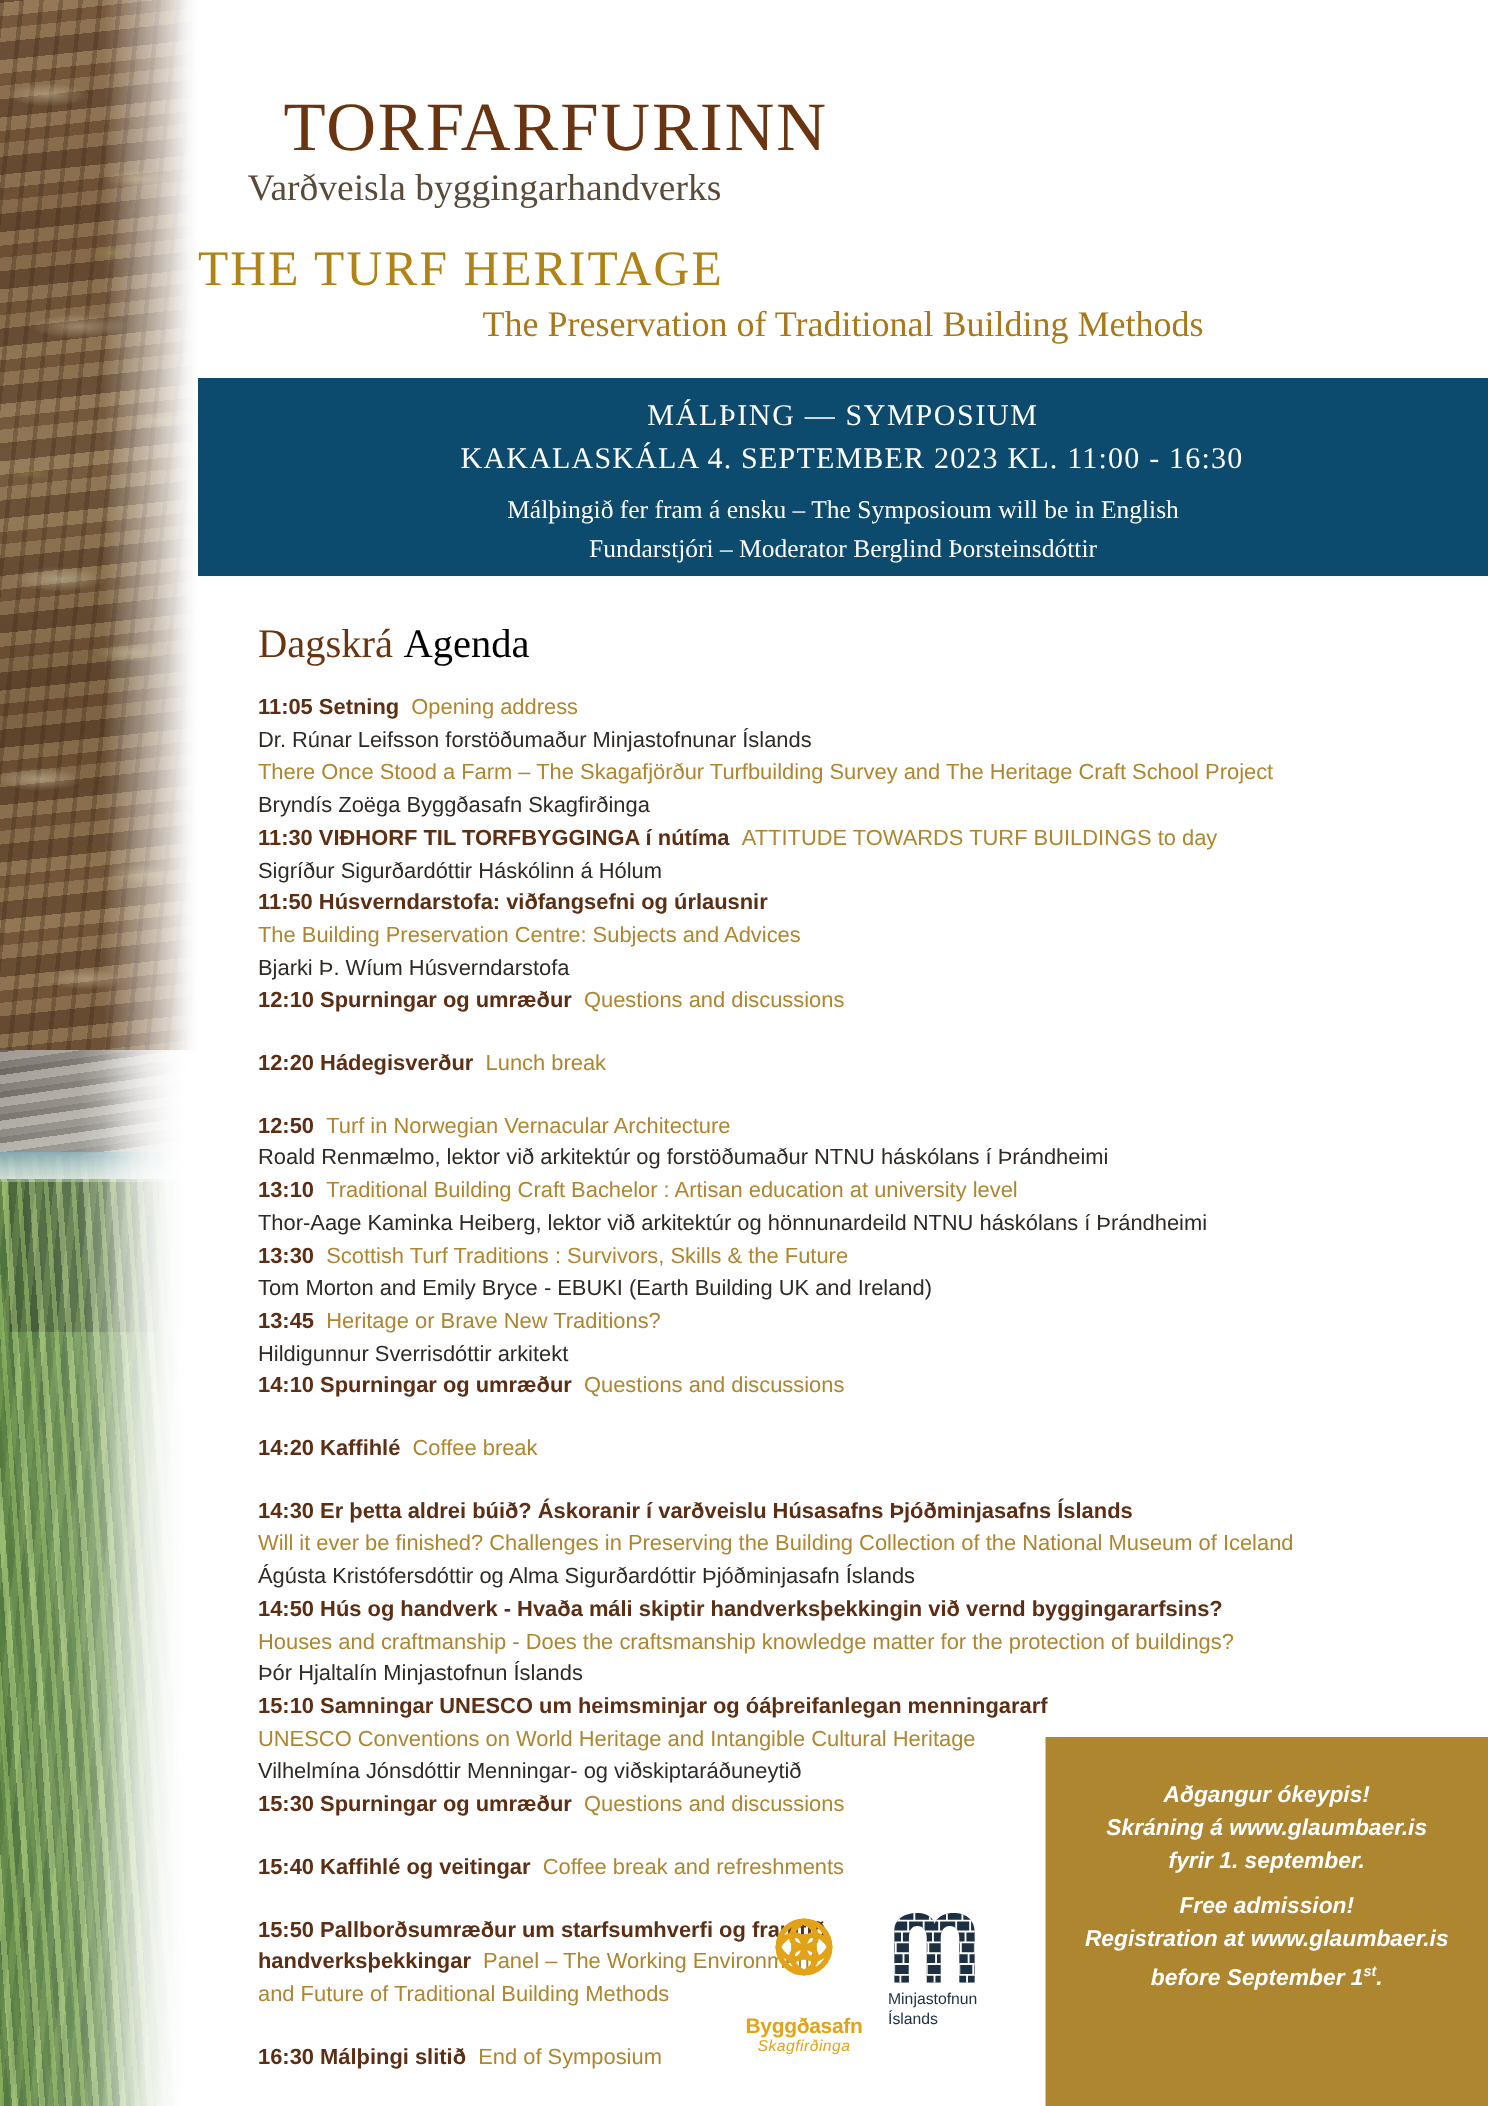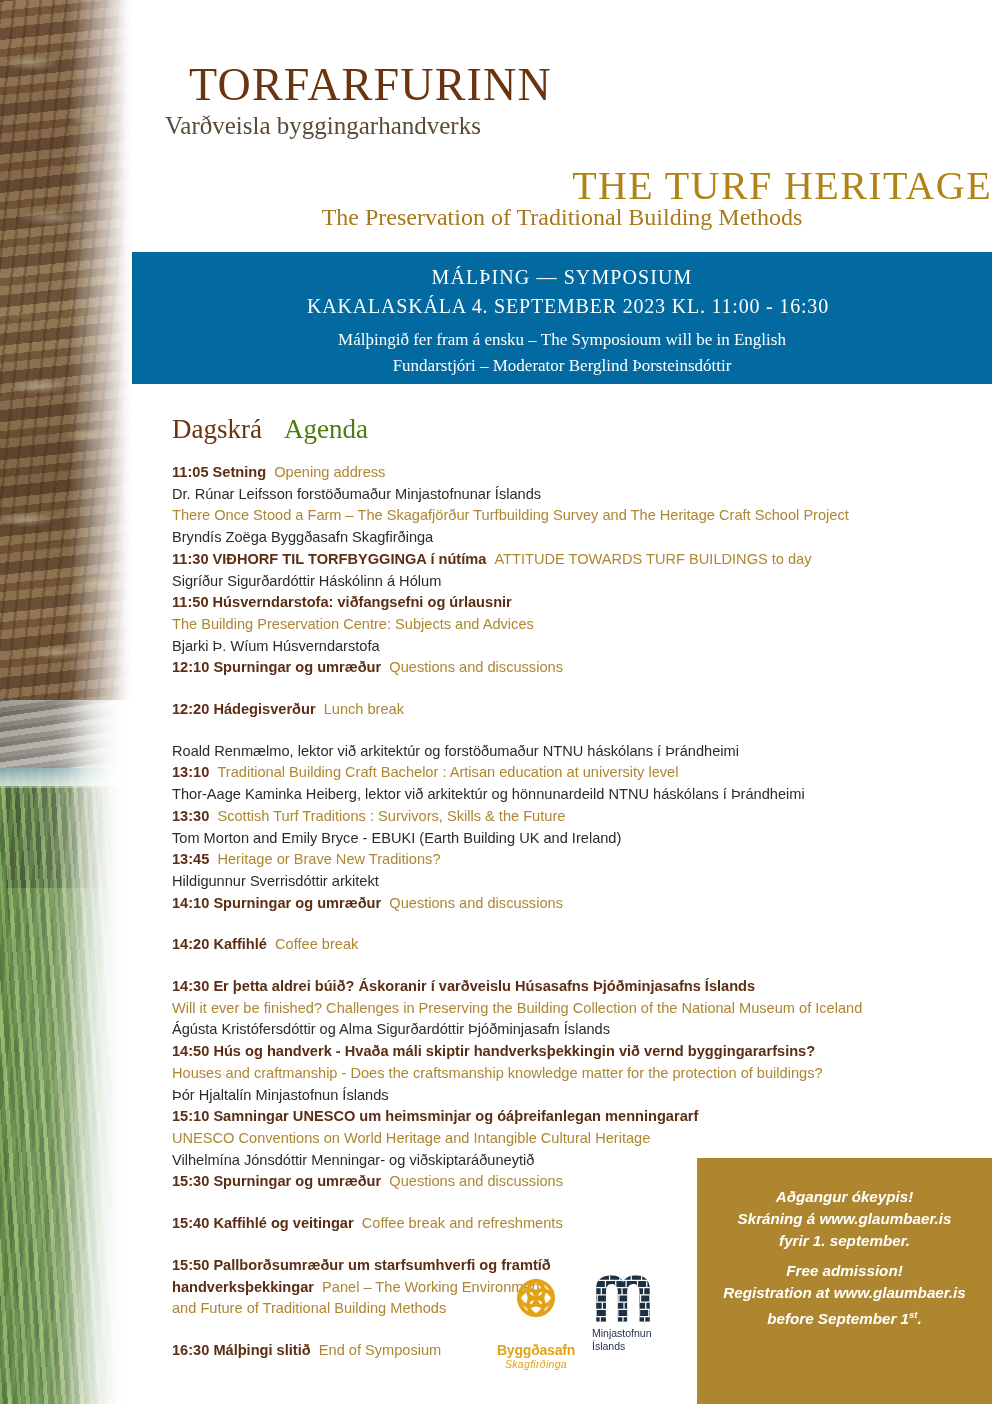--- a/index.html
+++ b/index.html
@@ -173,61 +173,61 @@
   .subtitle-is {
     position: absolute; left: 33px; top: 112px;
     font-family: "Liberation Serif", serif;
     font-size: 25px;
     color: #5a4a3a;
     white-space: nowrap;
   }
   .title-en {
     position: absolute; left: 0; top: 162px;
     width: 860px;
-    text-align: right;
-    font-family: "Liberation Serif", serif;
-    font-size: 40px;
+    text-align: left;
+    font-family: "Liberation Serif", serif;
+    font-size: 33px;
     letter-spacing: 1.4px;
     color: #b08314;
     white-space: nowrap;
   }
   .subtitle-en {
     position: absolute; left: 0; top: 204px;
     width: 860px;
     text-align: center;
     font-family: "Liberation Serif", serif;
     font-size: 24px;
     color: #a8781a;
     white-space: nowrap;
   }
 
   
   .banner {
     position: absolute;
     left: 132px; top: 252px;
     width: 860px; height: 132px;
-    background: #0369a1;
+    background: #0c4a6e;
     color: #ffffff;
     text-align: center;
     font-family: "Liberation Serif", serif;
   }
   .banner-l1 { position: absolute; left: 0; top: 14px; width: 100%; font-size: 20px; letter-spacing: 1.1px; }
   .banner-l2 { position: absolute; left: 6px; top: 43px; width: 100%; font-size: 20px; letter-spacing: 0.8px; }
   .banner-l3 { position: absolute; left: 0; top: 78px; width: 100%; font-size: 17px; }
   .banner-l4 { position: absolute; left: 0; top: 104px; width: 100%; font-size: 17px; }
 
   
   .agenda-heading {
     position: absolute;
     left: 172px; top: 414px;
     font-family: "Liberation Serif", serif;
     font-size: 27px;
   }
   .agenda-heading .is { color: #6b3410; }
-  .agenda-heading .en { color: #4d7c0f; margin-left: 22px; }
+  .agenda-heading .en { color: #000000; margin-left: 7px; }
 
   .agenda {
     position: absolute;
     left: 172px; top: 462px;
     width: 810px;
   }
   .ag-line {
     font-size: 14.6px;
     line-height: 21.7px;
     white-space: nowrap;
@@ -309,20 +309,21 @@
     <div class="ag-line"><span class="spk">Bryndís Zoëga Byggðasafn Skagfirðinga</span></div>
     <div class="ag-line"><span class="is-b">11:30 VIÐHORF TIL TORFBYGGINGA í nútíma</span><span class="en-g">&nbsp;&nbsp;ATTITUDE TOWARDS TURF BUILDINGS to day</span></div>
     <div class="ag-line"><span class="spk">Sigríður Sigurðardóttir Háskólinn á Hólum</span></div>
     <div class="ag-line"><span class="is-b">11:50 Húsverndarstofa: viðfangsefni og úrlausnir</span></div>
     <div class="ag-line"><span class="en-g">The Building Preservation Centre:  Subjects and Advices</span></div>
     <div class="ag-line"><span class="spk">Bjarki Þ. Wíum Húsverndarstofa</span></div>
     <div class="ag-line"><span class="is-b">12:10 Spurningar og umræður</span><span class="en-g">&nbsp;&nbsp;Questions and discussions</span></div>
     <div class="ag-gap"></div>
     <div class="ag-line"><span class="is-b">12:20 Hádegisverður</span><span class="en-g">&nbsp;&nbsp;Lunch break</span></div>
     <div class="ag-gap"></div>
+    <div class="ag-line"><span class="is-b">12:50</span><span class="en-g">&nbsp;&nbsp;Turf in Norwegian Vernacular Architecture</span></div>
     <div class="ag-line"><span class="spk">Roald Renmælmo, lektor við arkitektúr og forstöðumaður NTNU háskólans í Þrándheimi</span></div>
     <div class="ag-line"><span class="is-b">13:10</span><span class="en-g">&nbsp;&nbsp;Traditional Building Craft Bachelor : Artisan education at university level</span></div>
     <div class="ag-line"><span class="spk">Thor-Aage Kaminka Heiberg, lektor við arkitektúr og hönnunardeild NTNU háskólans í Þrándheimi</span></div>
     <div class="ag-line"><span class="is-b">13:30</span><span class="en-g">&nbsp;&nbsp;Scottish Turf Traditions : Survivors, Skills &amp; the Future</span></div>
     <div class="ag-line"><span class="spk">Tom Morton and Emily Bryce - EBUKI (Earth Building UK and Ireland)</span></div>
     <div class="ag-line"><span class="is-b">13:45</span><span class="en-g">&nbsp;&nbsp;Heritage or Brave New Traditions?</span></div>
     <div class="ag-line"><span class="spk">Hildigunnur Sverrisdóttir arkitekt</span></div>
     <div class="ag-line"><span class="is-b">14:10 Spurningar og umræður</span><span class="en-g">&nbsp;&nbsp;Questions and discussions</span></div>
     <div class="ag-gap"></div>
     <div class="ag-line"><span class="is-b">14:20 Kaffihlé</span><span class="en-g">&nbsp;&nbsp;Coffee break</span></div>

